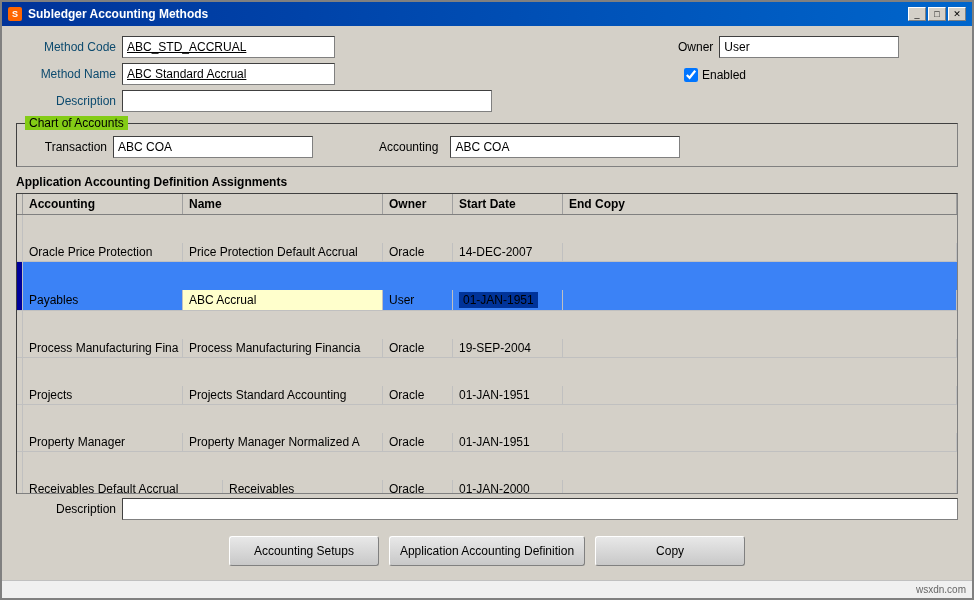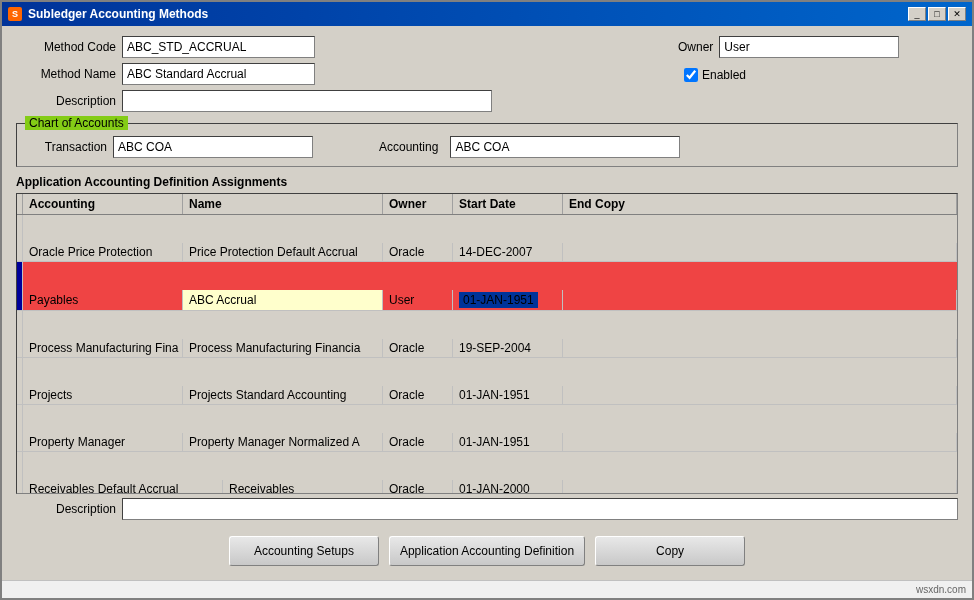--- a/index.html
+++ b/index.html
@@ -80,34 +80,34 @@
       background: #d4d0c8;
     }
     .form-row {
       display: flex;
       align-items: center;
       margin-bottom: 5px;
       gap: 6px;
     }
     .form-label {
       text-align: right;
-      color: #000000;
+      color: #0c4a6e;
       font-size: 12px;
       min-width: 100px;
     }
     .form-input {
       background: white;
       border: 1px solid #808080;
       border-top-color: #404040;
       border-left-color: #404040;
       padding: 2px 4px;
       font-size: 12px;
       height: 22px;
     }
-    .form-input.wide { width: 193px; }
+    .form-input.wide { width: 213px; text-decoration: underline; }
     .form-input.full { width: 370px; }
     .owner-label {
       color: #000;
       font-size: 12px;
     }
     .owner-input {
       background: white;
       border: 1px solid #808080;
       border-top-color: #404040;
       border-left-color: #404040;
@@ -221,21 +221,21 @@
       background: #d4d0c8;
       border: 1px solid #808080;
     }
     .table-row {
       display: flex;
       border-bottom: 1px solid #c0c0c0;
       align-items: stretch;
       min-height: 22px;
     }
     .table-row.selected-active {
-      background: #ef4444;
+      background: #3b82f6;
       text-align: center;
     }
     .td {
       padding: 2px 6px;
       font-size: 12px;
       border-right: 1px solid #c0c0c0;
       overflow: hidden;
       text-overflow: ellipsis;
       white-space: nowrap;
       display: flex;

